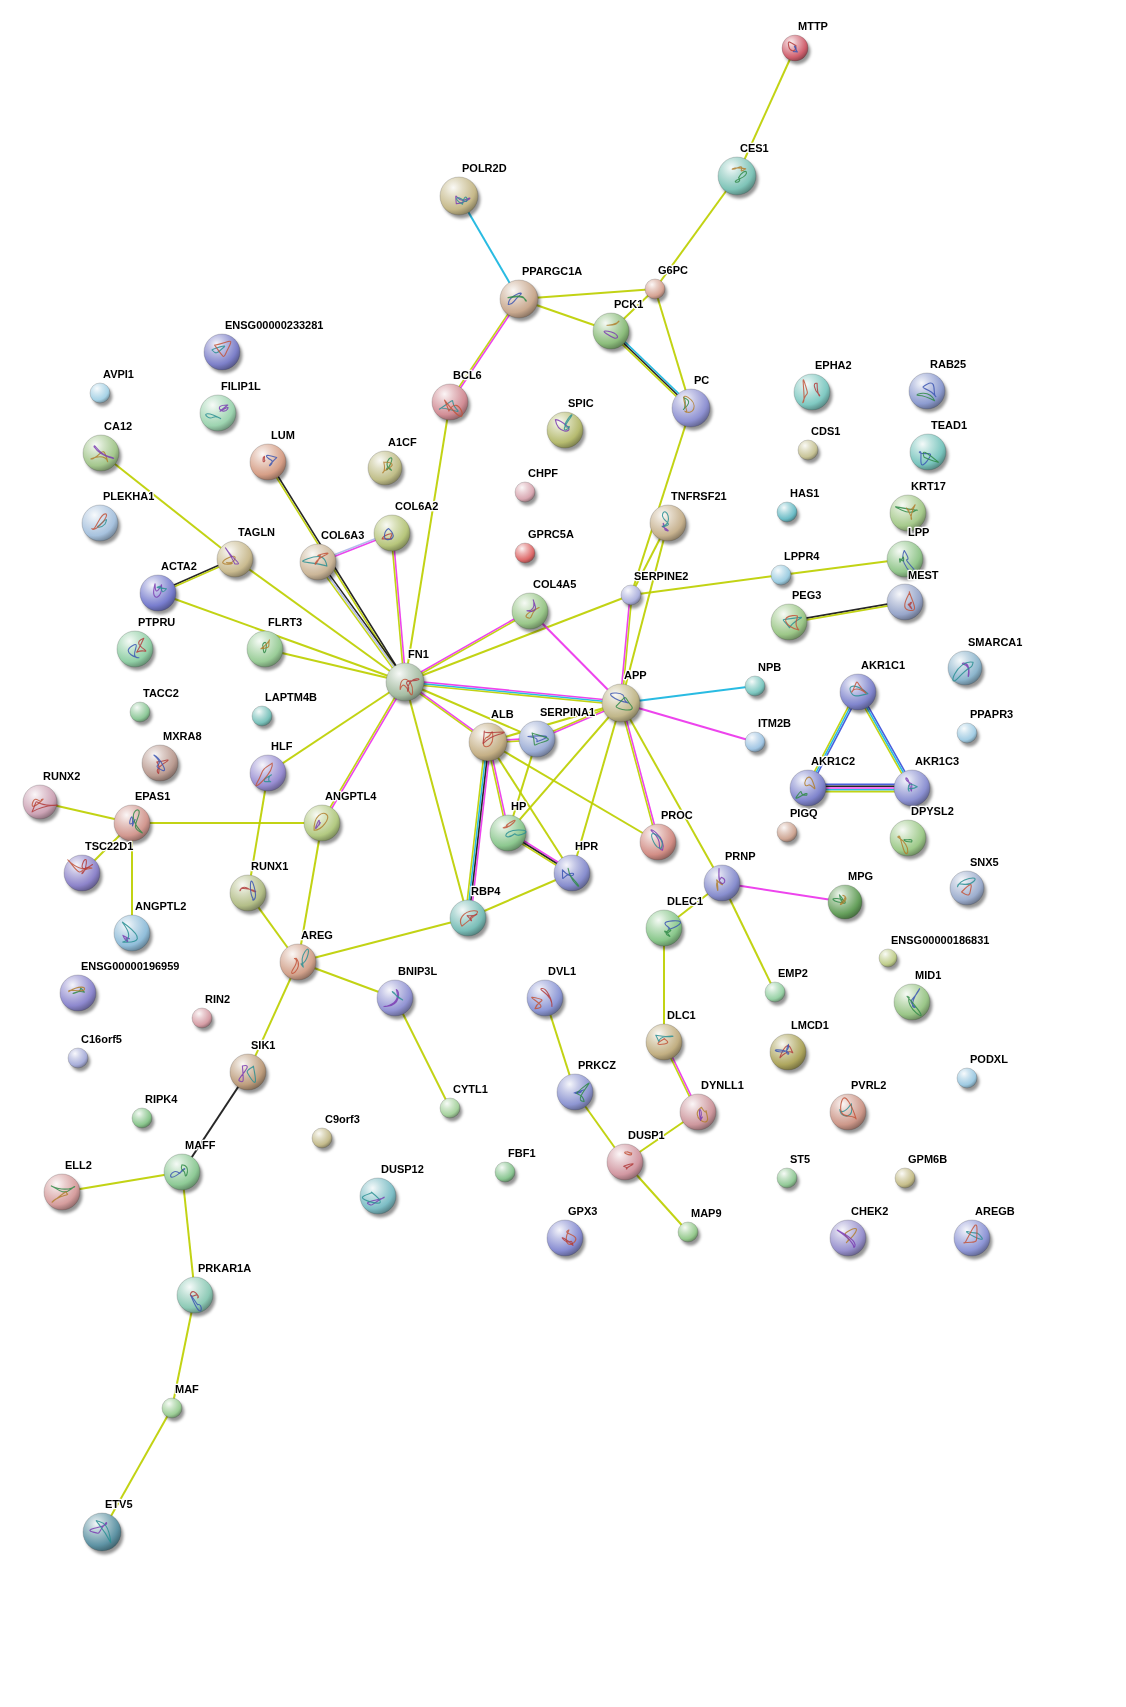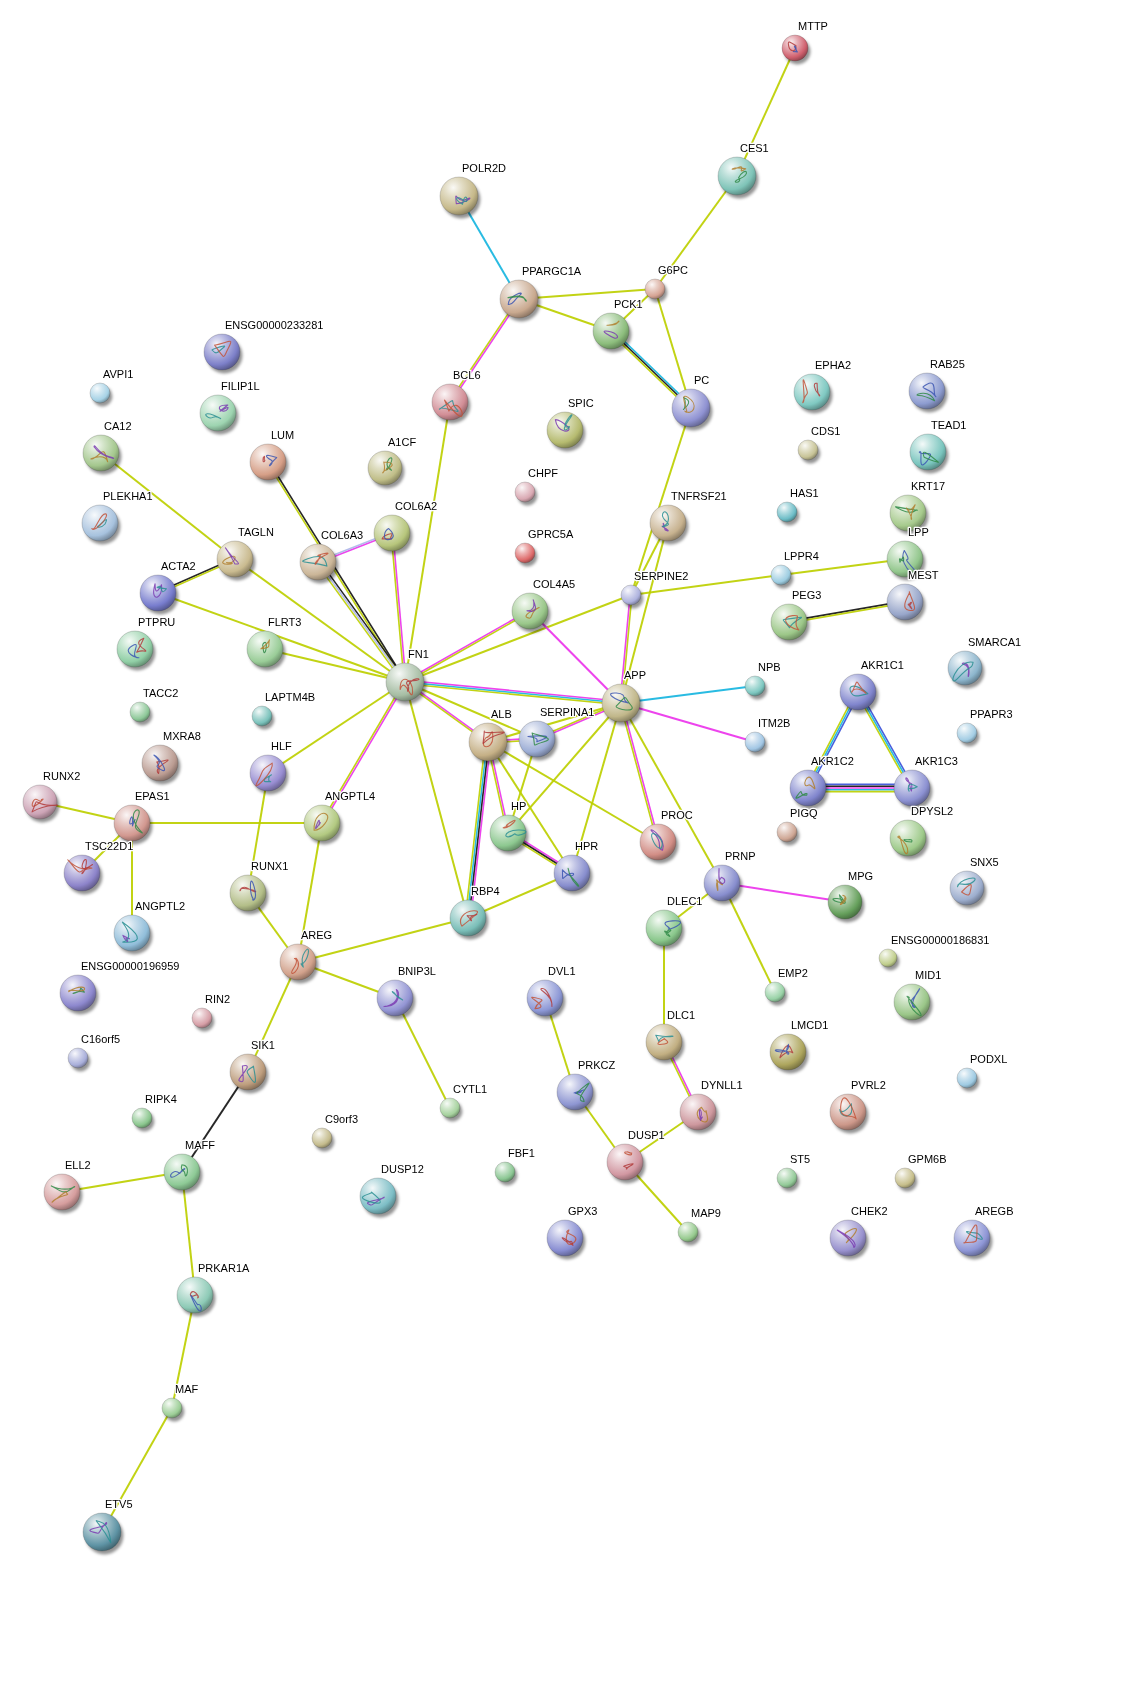--- a/index.html
+++ b/index.html
@@ -1,16 +1,16 @@
 <!DOCTYPE html>
 <html><head>
 <meta charset="utf-8">
 <style>
   html,body{margin:0;padding:0;background:#ffffff;}
-  #stage{position:relative;width:1126px;height:1707px;background:#ffffff;overflow:hidden;}
+  #stage{position:relative;width:1126px;height:1707px;background:#ffffff;overflow:hidden;font-weight:bold;}
   svg{position:absolute;left:0;top:0;}
   text.node-label{
     font-family:"Liberation Sans", sans-serif;
     font-size:11px;
     fill:#000000;
     stroke:#ffffff;
     stroke-width:2.6px;
     paint-order:stroke;
     stroke-linejoin:round;
   }

